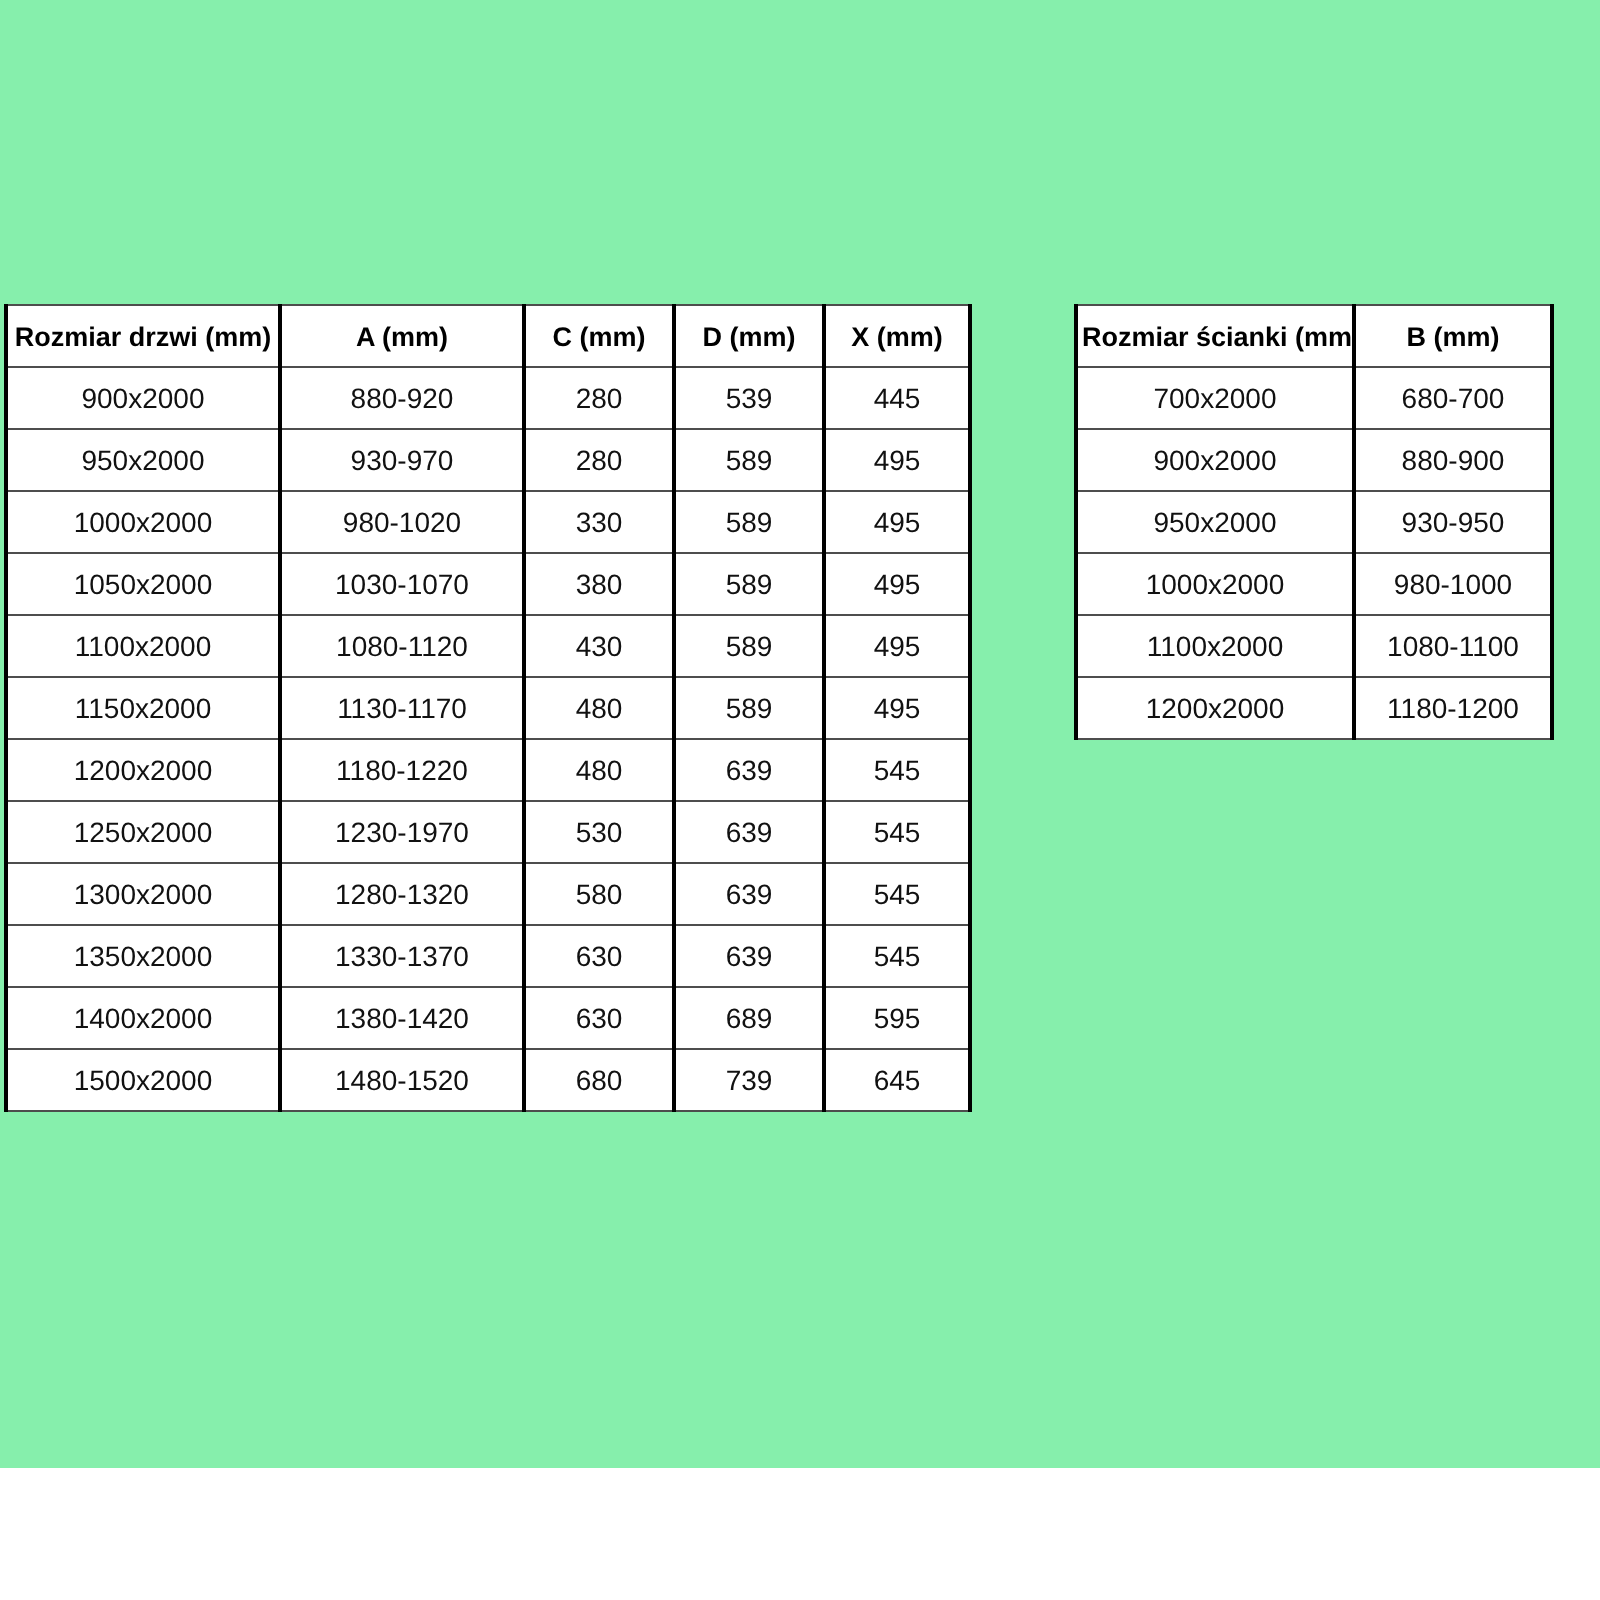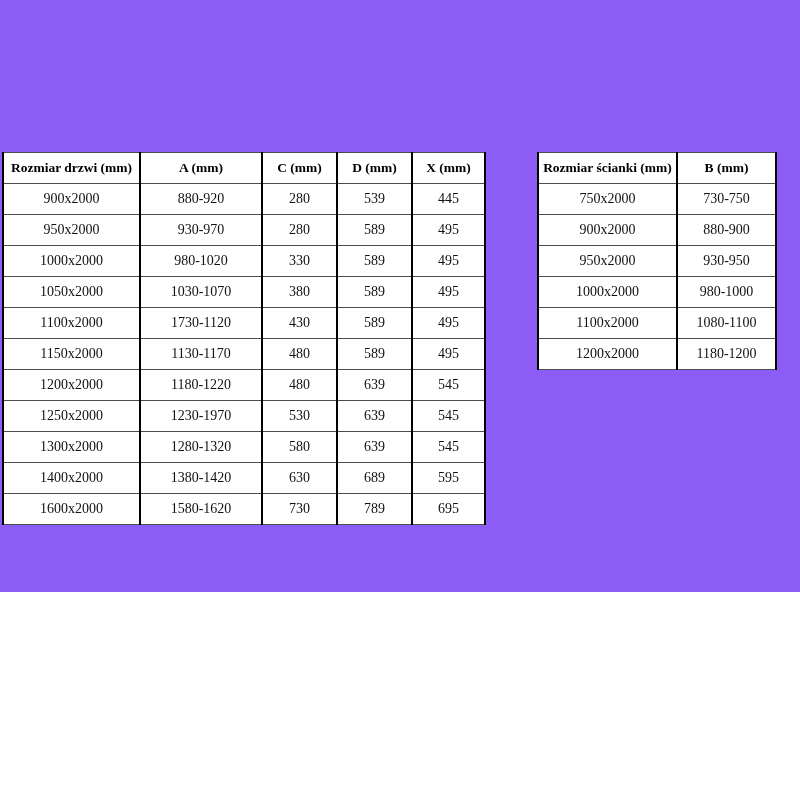--- a/index.html
+++ b/index.html
@@ -3,23 +3,23 @@
 <meta charset="utf-8">
 <style>
   html, body {
     margin: 0;
     padding: 0;
     background: #ffffff;
   }
   #canvas {
     position: relative;
     width: 800px;
-    height: 592px;
-    background: #8b5cf6;
-    font-family: Liberation Serif, serif;
+    height: 734px;
+    background: #86efac;
+    font-family: Liberation Sans, sans-serif;
     color: #1a1a1a;
     overflow: hidden;
   }
   table.spec {
     position: absolute;
     border-collapse: collapse;
     table-layout: fixed;
     background: #ffffff;
   }
   table.spec th, table.spec td {
@@ -92,21 +92,21 @@
         </tr>
         <tr>
           <td>1050x2000</td>
           <td>1030-1070</td>
           <td>380</td>
           <td>589</td>
           <td>495</td>
         </tr>
         <tr>
           <td>1100x2000</td>
-          <td>1730-1120</td>
+          <td>1080-1120</td>
           <td>430</td>
           <td>589</td>
           <td>495</td>
         </tr>
         <tr>
           <td>1150x2000</td>
           <td>1130-1170</td>
           <td>480</td>
           <td>589</td>
           <td>495</td>
@@ -126,50 +126,57 @@
           <td>545</td>
         </tr>
         <tr>
           <td>1300x2000</td>
           <td>1280-1320</td>
           <td>580</td>
           <td>639</td>
           <td>545</td>
         </tr>
         <tr>
+          <td>1350x2000</td>
+          <td>1330-1370</td>
+          <td>630</td>
+          <td>639</td>
+          <td>545</td>
+        </tr>
+        <tr>
           <td>1400x2000</td>
           <td>1380-1420</td>
           <td>630</td>
           <td>689</td>
           <td>595</td>
         </tr>
         <tr>
-          <td>1600x2000</td>
-          <td>1580-1620</td>
-          <td>730</td>
-          <td>789</td>
-          <td>695</td>
+          <td>1500x2000</td>
+          <td>1480-1520</td>
+          <td>680</td>
+          <td>739</td>
+          <td>645</td>
         </tr>
       </tbody>
     </table>
   <table id="wall-table" class="spec">
       <colgroup>
         <col style="width: 139px;">
         <col style="width: 99px;">
       </colgroup>
       <thead>
         <tr>
           <th>Rozmiar ścianki (mm)</th>
           <th>B (mm)</th>
         </tr>
       </thead>
       <tbody>
         <tr>
-          <td>750x2000</td>
-          <td>730-750</td>
+          <td>700x2000</td>
+          <td>680-700</td>
         </tr>
         <tr>
           <td>900x2000</td>
           <td>880-900</td>
         </tr>
         <tr>
           <td>950x2000</td>
           <td>930-950</td>
         </tr>
         <tr>

